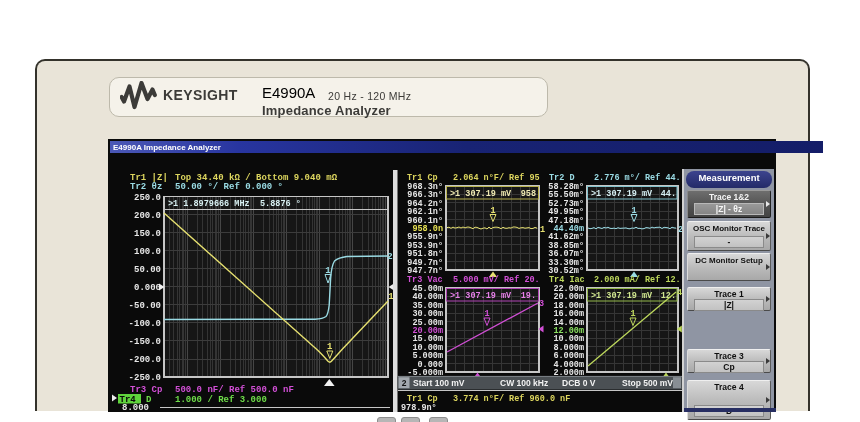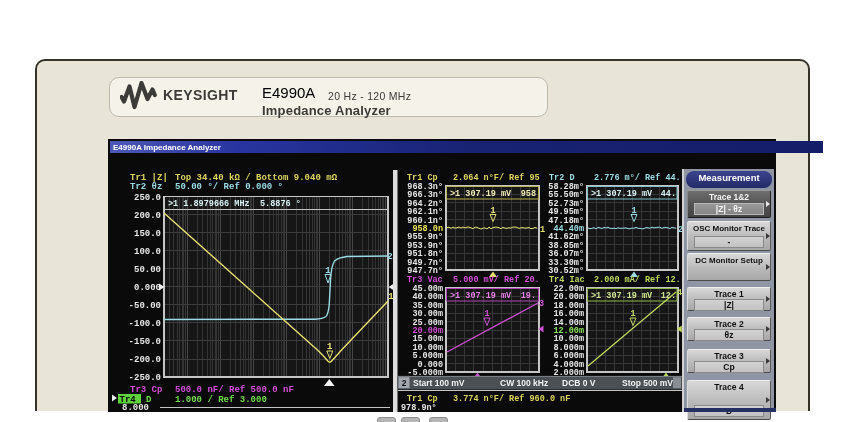--- a/index.html
+++ b/index.html
@@ -386,25 +386,20 @@
       <div class="btn" style="top:52px;height:30px">
         <div class="bt"><span style="font-size:8px">OSC Monitor Trace</span></div>
         <div class="chip">-</div>
         <div class="arr"></div>
       </div>
       <div class="btn" style="top:118px;height:24px">
         <div class="bt">Trace 1</div>
         <div class="chip">|Z|</div>
         <div class="arr"></div>
       </div>
-      <div class="btn" style="top:148px;height:24px">
-        <div class="bt">Trace 2</div>
-        <div class="chip">θz</div>
-        <div class="arr"></div>
-      </div>
       <div class="btn" style="top:180px;height:24px">
         <div class="bt">Trace 3</div>
         <div class="chip">Cp</div>
         <div class="arr"></div>
       </div>
       <div class="btn" style="top:211px;height:40px">
         <div class="bt">Trace 4</div>
         <div class="chip">D</div>
         <div class="arr"></div>
       </div>

